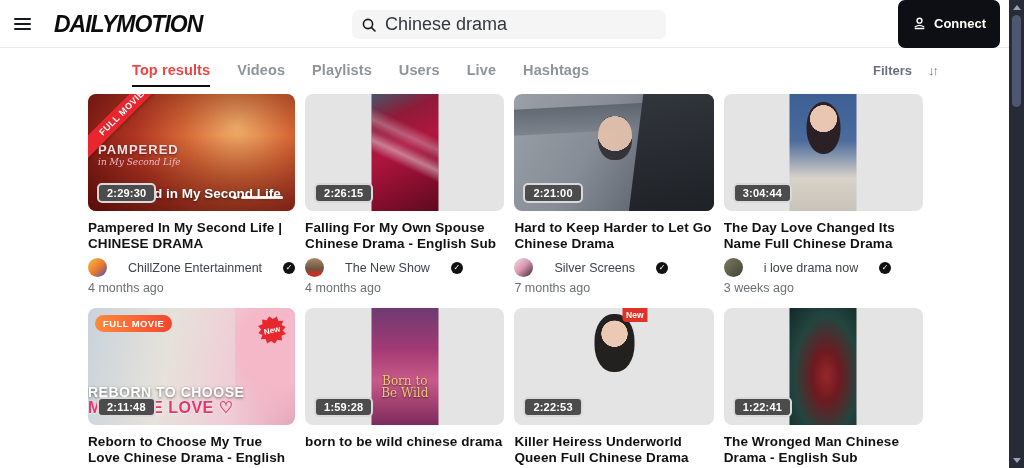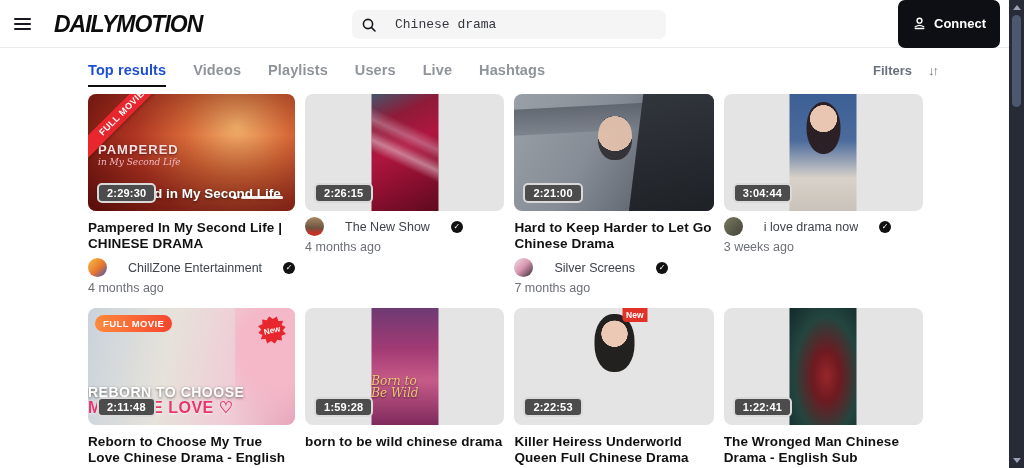--- a/index.html
+++ b/index.html
@@ -17,31 +17,31 @@
   
   .header { position: relative; height: 48px; display: flex; align-items: center;
     padding: 0 24px 0 14px; border-bottom: 1px solid #ececec; background: #fff; }
   .hamburger { width: 17px; display: flex; flex-direction: column; gap: 3px; cursor: pointer; }
   .hamburger i { display: block; height: 2px; background: #16181d; border-radius: 1px; }
   .logo { margin-left: 23px; font-size: 23px; font-weight: bold; font-style: italic;
     letter-spacing: -1px; transform: scaleY(1.08); white-space: nowrap; }
   .searchbox { position: absolute; left: 352px; top: 10px; width: 314px; height: 29px;
     background: #f5f5f5; border-radius: 7px; display: flex; align-items: center; padding: 0 10px; }
   .searchbox svg { flex: 0 0 auto; }
-  .search-input { border: none; outline: none; background: transparent; margin-left: 19px;
-    font-size: 13px; color: #33363c; width: 100%; font-family: Liberation Mono, monospace; }
+  .search-input { border: none; outline: none; background: transparent; margin-left: 9px;
+    font-size: 18px; color: #33363c; width: 100%; font-family: Liberation Sans, sans-serif; }
   .connect-btn { margin-left: auto; background: #0d0f14; color: #fff; border: none; border-radius: 7px;
     height: 48px; padding: 0 14px; display: flex; align-items: center; gap: 7px;
     font-size: 13px; font-weight: bold; cursor: pointer; font-family: "Liberation Sans", sans-serif; }
 
   
   .tabsbar { display: flex; align-items: center; padding: 0 87px 0 88px; height: 40px; margin-top: 2px; }
   .tab { font-size: 14.5px; font-weight: bold; color: #8f939a; margin-right: 27px; cursor: pointer;
     padding: 9px 0 7px; border-bottom: 2px solid transparent; letter-spacing: .1px; }
-  .tab.active { color: #1d4ed8; border-bottom-color: #0d0d0d; }
+  .tab.active { color: #ef4444; border-bottom-color: #0d0d0d; margin-left: 44px; }
   .filters { margin-left: auto; font-size: 13px; font-weight: bold; color: #697080; cursor: pointer;
     display: flex; align-items: center; gap: 16px; }
   .filters .glyph { font-size: 13px; letter-spacing: -2px; color: #697080; }
 
   
   .grid { margin: 4px 0 0 88px; width: 835px; display: grid;
     grid-template-columns: repeat(4, 1fr); column-gap: 10px; row-gap: 13px; }
   .card { width: 100%; }
   .thumb { position: relative; width: 100%; height: 117px; border-radius: 8px; overflow: hidden;
     background: #e4e4e4; cursor: pointer; }
@@ -91,22 +91,22 @@
     text-shadow: 0 1px 2px rgba(255,255,255,.7); margin-top: -2px; }
   .badge-fullmovie { position: absolute; top: 7px; left: 7px; z-index: 3;
     background: linear-gradient(90deg, #ff8a3c, #f4452f); color: #fff; font-size: 9.5px; font-weight: bold;
     padding: 3px 8px; border-radius: 10px; letter-spacing: .4px; }
   .badge-burst { position: absolute; top: 8px; right: 9px; z-index: 3; width: 28px; height: 28px;
     background: #e8262d; color: #fff; font-size: 8px; font-weight: bold;
     display: flex; align-items: center; justify-content: center; transform: rotate(-12deg);
     clip-path: polygon(50% 0%,61% 12%,77% 6%,79% 23%,96% 26%,87% 40%,100% 50%,87% 60%,96% 74%,79% 77%,77% 94%,61% 88%,50% 100%,39% 88%,23% 94%,21% 77%,4% 74%,13% 60%,0% 50%,13% 40%,4% 26%,21% 23%,23% 6%,39% 12%); }
 
   .art-6 { background: linear-gradient(180deg, #6e3a72 0%, #a23a74 35%, #c75b88 62%, #7e2a5c 100%); }
-  .poster-born { position: absolute; left: 0; right: 0; bottom: 26px; 
-    font-family: "DejaVu Serif", serif; font-style: italic; color: #ecc878; font-size: 12px;
+  .poster-born { position: absolute; left: 0; right: 0; bottom: 26px; text-align: center;
+    font-family: "DejaVu Serif", serif; color: #ecc878; font-size: 12px;
     line-height: 12px; text-shadow: 0 1px 2px rgba(60,10,40,.8); z-index: 1; }
 
   .art-7 { background: linear-gradient(115deg, #2e5e51 0%, #3c7263 42%, #6e7a4a 68%, #c19a45 100%); }
   .art-7 .hair7 { position: absolute; left: 50%; top: 6px; transform: translateX(-50%); width: 40px; height: 58px;
     border-radius: 46%; background: radial-gradient(circle at 50% 34%, #ecc9b4 0 30%, #23211f 31%); }
   .badge-new-tag { position: absolute; top: 0; right: 0; z-index: 3; background: #e03226; color: #fff;
     font-size: 8.5px; font-weight: bold; padding: 2px 4px; border-radius: 0 0 0 4px; }
   .pos-rel { position: relative; }
 
   .art-8 { background: radial-gradient(ellipse at 55% 58%, #97262a 0%, #6e1a20 26%, #23453f 62%, #13292a 100%); }
@@ -188,20 +188,21 @@
     <div class="age">4 months ago</div>
   </div>
 
   <div class="card">
     <div class="thumb">
       <div class="portrait art-2">
         <div class="sparkle"></div>
       </div>
       <div class="duration">2:26:15</div>
     </div>
+    <div class="title">Falling For My Own Spouse Chinese Drama - English Sub</div>
     <div class="meta">
       <span class="avatar av-cat"></span>
       <span class="channel">The New Show</span>
       <span class="verified">✓</span>
     </div>
     <div class="age">4 months ago</div>
   </div>
 
   <div class="card">
     <div class="thumb art-3">
@@ -219,20 +220,21 @@
     <div class="age">7 months ago</div>
   </div>
 
   <div class="card">
     <div class="thumb">
       <div class="portrait art-4">
         <div class="hair"></div>
       </div>
       <div class="duration">3:04:44</div>
     </div>
+    <div class="title">The Day Love Changed Its Name Full Chinese Drama</div>
     <div class="meta">
       <span class="avatar av-4"></span>
       <span class="channel">i love drama now</span>
       <span class="verified">✓</span>
     </div>
     <div class="age">3 weeks ago</div>
   </div>
 
   <div class="card">
     <div class="thumb art-5">

